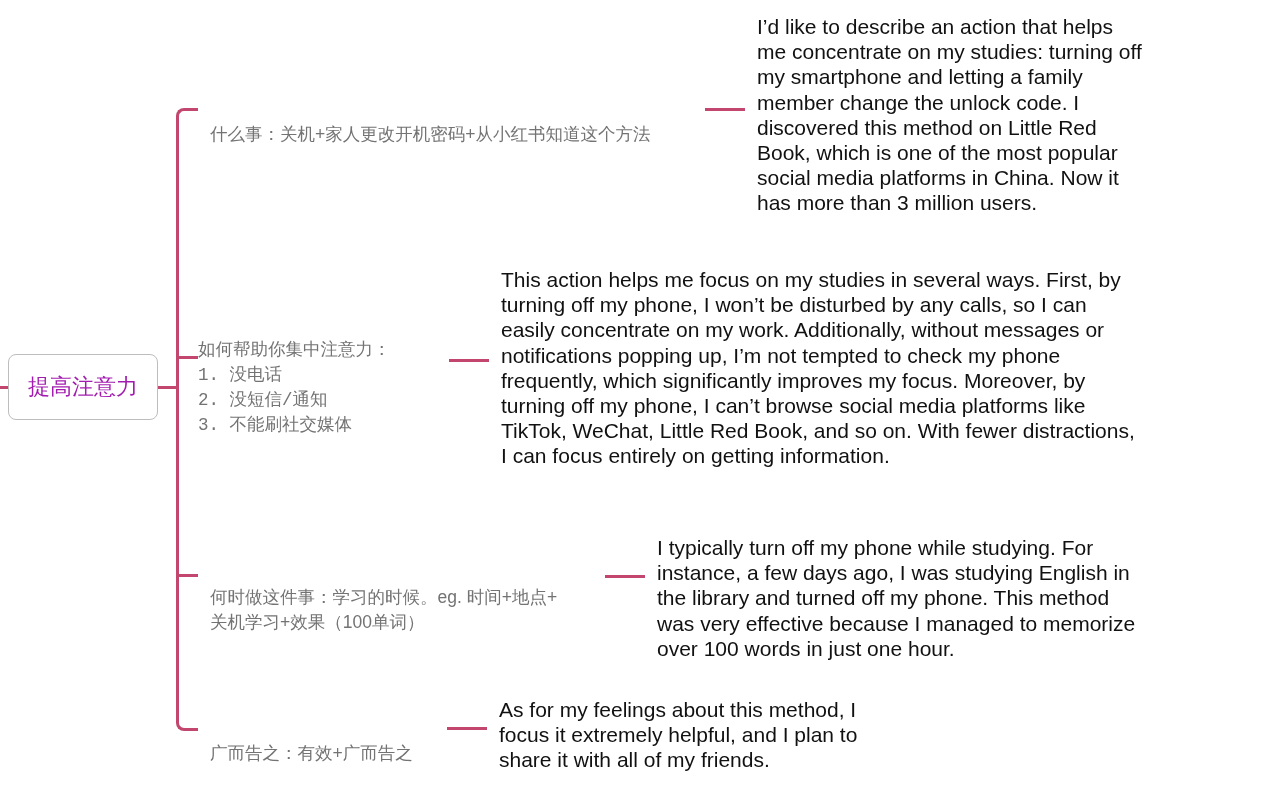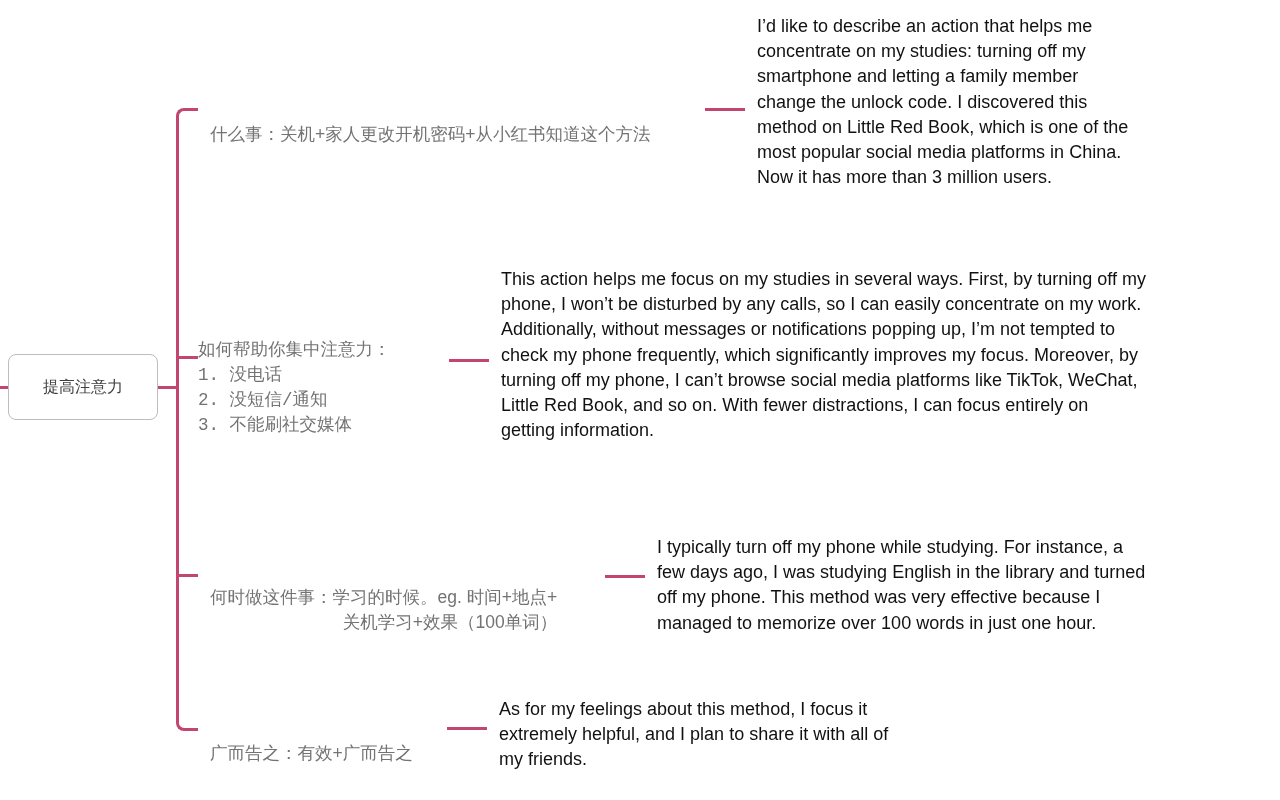--- a/index.html
+++ b/index.html
@@ -7,24 +7,24 @@
     width:1280px; height:800px; position:relative; overflow:hidden;
     background:#ffffff;
     font-family:"Liberation Sans","DejaVu Sans",sans-serif;
     color:#1a1a1a;
   }
   .line { position:absolute; background:#c2466e; }
   .root {
     position:absolute; left:8px; top:354px; width:150px; height:66px;
     border:1px solid #bdbdbd; border-radius:8px; background:#fff;
     box-sizing:border-box; display:flex; align-items:center; justify-content:center;
-    font-size:16px; color:#404040;
+    font-size:22px; color:#a21caf;
   }
   .topic { position:absolute; font-size:17.5px; line-height:25px; white-space:pre-line; color:#737373; }
-  .note { position:absolute; font-size:18px; line-height:25.2px; color:#111; }
+  .note { position:absolute; font-size:21px; line-height:25.2px; color:#111; }
   .corner-top { position:absolute; left:176px; top:108px; width:22px; height:22px;
     border-left:3px solid #c2466e; border-top:3px solid #c2466e; border-top-left-radius:8px; box-sizing:border-box; }
   .corner-bot { position:absolute; left:176px; top:709px; width:22px; height:22px;
     border-left:3px solid #c2466e; border-bottom:3px solid #c2466e; border-bottom-left-radius:8px; box-sizing:border-box; }
 </style>
 </head>
 <body>
 
 <div class="line" style="left:0;top:386px;width:8px;height:3px;"></div>
 
@@ -49,21 +49,21 @@
 
 <div class="topic" style="left:198px;top:313px;font-family:Liberation Mono, monospace;">
   <span>如何帮助你集中注意力：
 1. 没电话
 2. 没短信/通知
 3. 不能刷社交媒体</span>
 </div>
 <div class="line" style="left:449px;top:359px;width:40px;height:3px;"></div>
 <div class="note" style="left:501px;top:267px;width:645px;">This action helps me focus on my studies in several ways. First, by turning off my phone, I won’t be disturbed by any calls, so I can easily concentrate on my work. Additionally, without messages or notifications popping up, I’m not tempted to check my phone frequently, which significantly improves my focus. Moreover, by turning off my phone, I can’t browse social media platforms like TikTok, WeChat, Little Red Book, and so on. With fewer distractions, I can focus entirely on getting information.</div>
 
-<div class="topic" style="left:210px;top:560px;text-align:right;">
+<div class="topic" style="left:210px;top:560px;">
   <span>何时做这件事：学习的时候。eg. 时间+地点+
 关机学习+效果（100单词）</span>
 </div>
 <div class="line" style="left:605px;top:575px;width:40px;height:3px;"></div>
 <div class="note" style="left:657px;top:519px;width:490px;margin-top:16px;">I typically turn off my phone while studying. For instance, a few days ago, I was studying English in the library and turned off my phone. This method was very effective because I managed to memorize over 100 words in just one hour.</div>
 
 <div class="topic" style="left:210px;top:716px;">
   <span>广而告之：有效+广而告之</span>
 </div>
 <div class="line" style="left:447px;top:727px;width:40px;height:3px;"></div>

